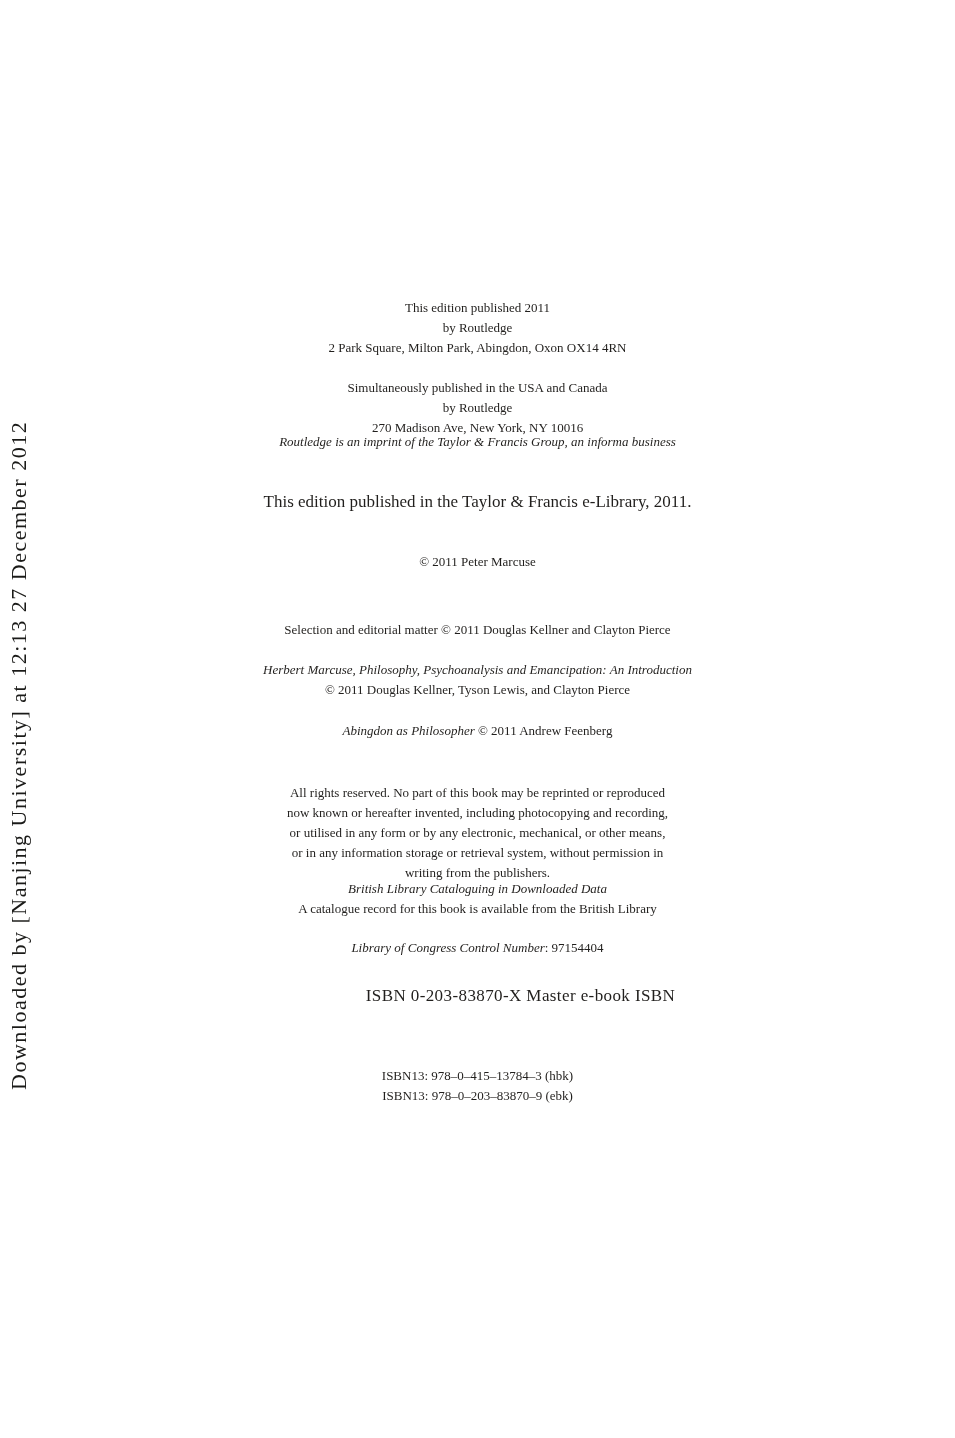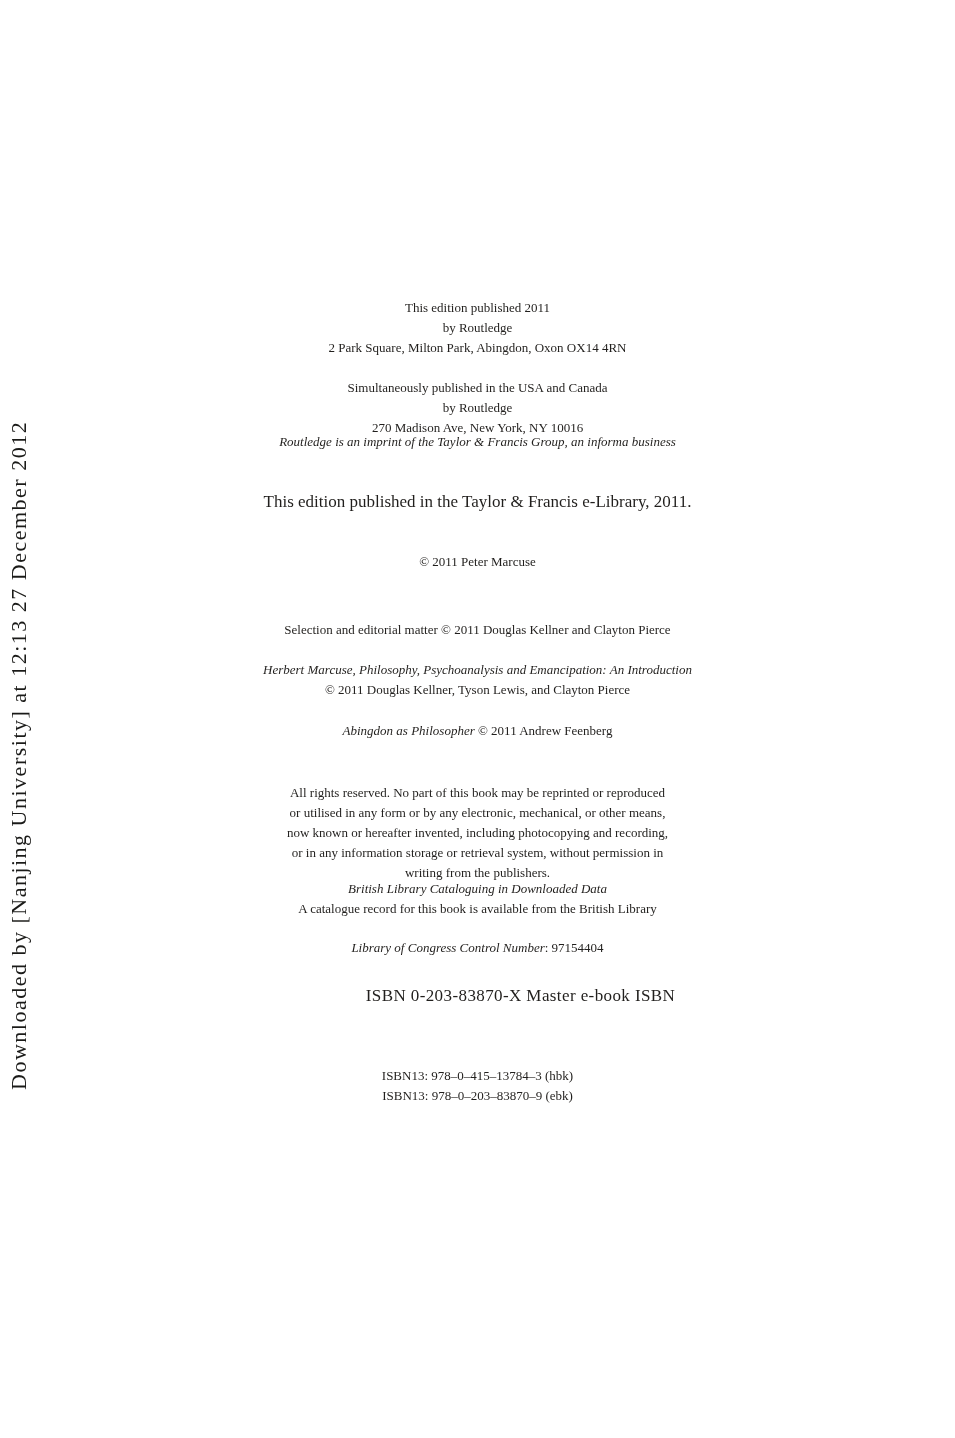--- a/index.html
+++ b/index.html
@@ -96,22 +96,22 @@
     <div class="line italic">Herbert Marcuse, Philosophy, Psychoanalysis and Emancipation: An Introduction</div>
     <div class="line">© 2011 Douglas Kellner, Tyson Lewis, and Clayton Pierce</div>
   </div>
 
   <div class="sec s-feenberg">
     <span class="italic">Abingdon as Philosopher</span><span>&nbsp;© 2011 Andrew Feenberg</span>
   </div>
 
   <div class="sec s-rights">
     <div class="line">All rights reserved. No part of this book may be reprinted or reproduced</div>
+    <div class="line">now known or hereafter invented, including photocopying and recording,</div>
     <div class="line">or utilised in any form or by any electronic, mechanical, or other means,</div>
-    <div class="line">now known or hereafter invented, including photocopying and recording,</div>
     <div class="line">or in any information storage or retrieval system, without permission in</div>
     <div class="line">writing from the publishers.</div>
   </div>
 
   <div class="sec s-bl">
     <div class="line italic">British Library Cataloguing in Downloaded Data</div>
     <div class="line">A catalogue record for this book is available from the British Library</div>
   </div>
 
   <div class="sec s-lccn">

